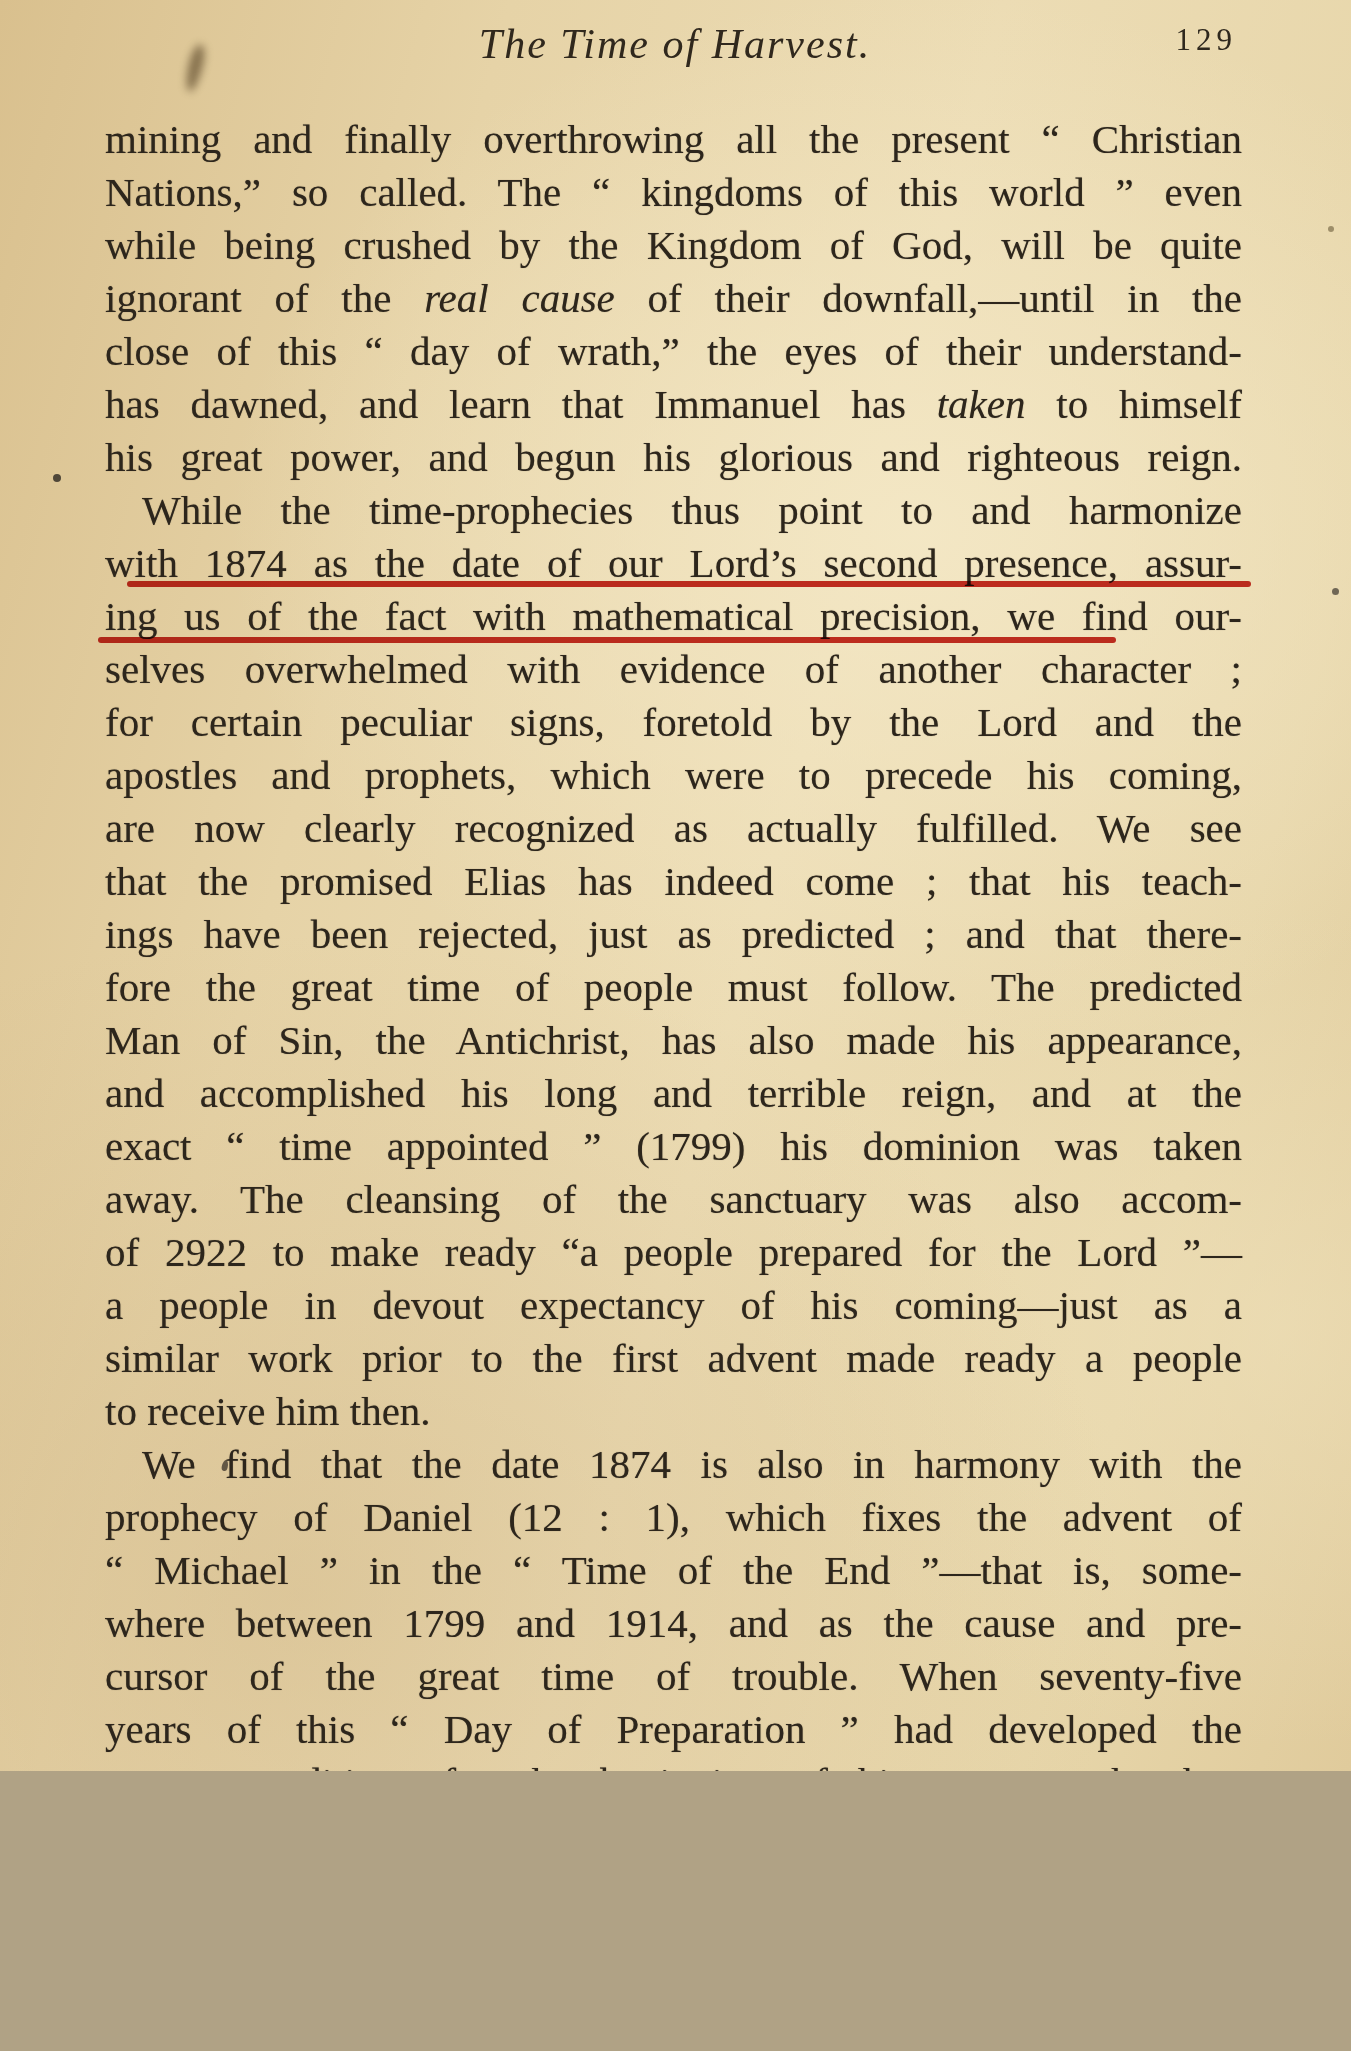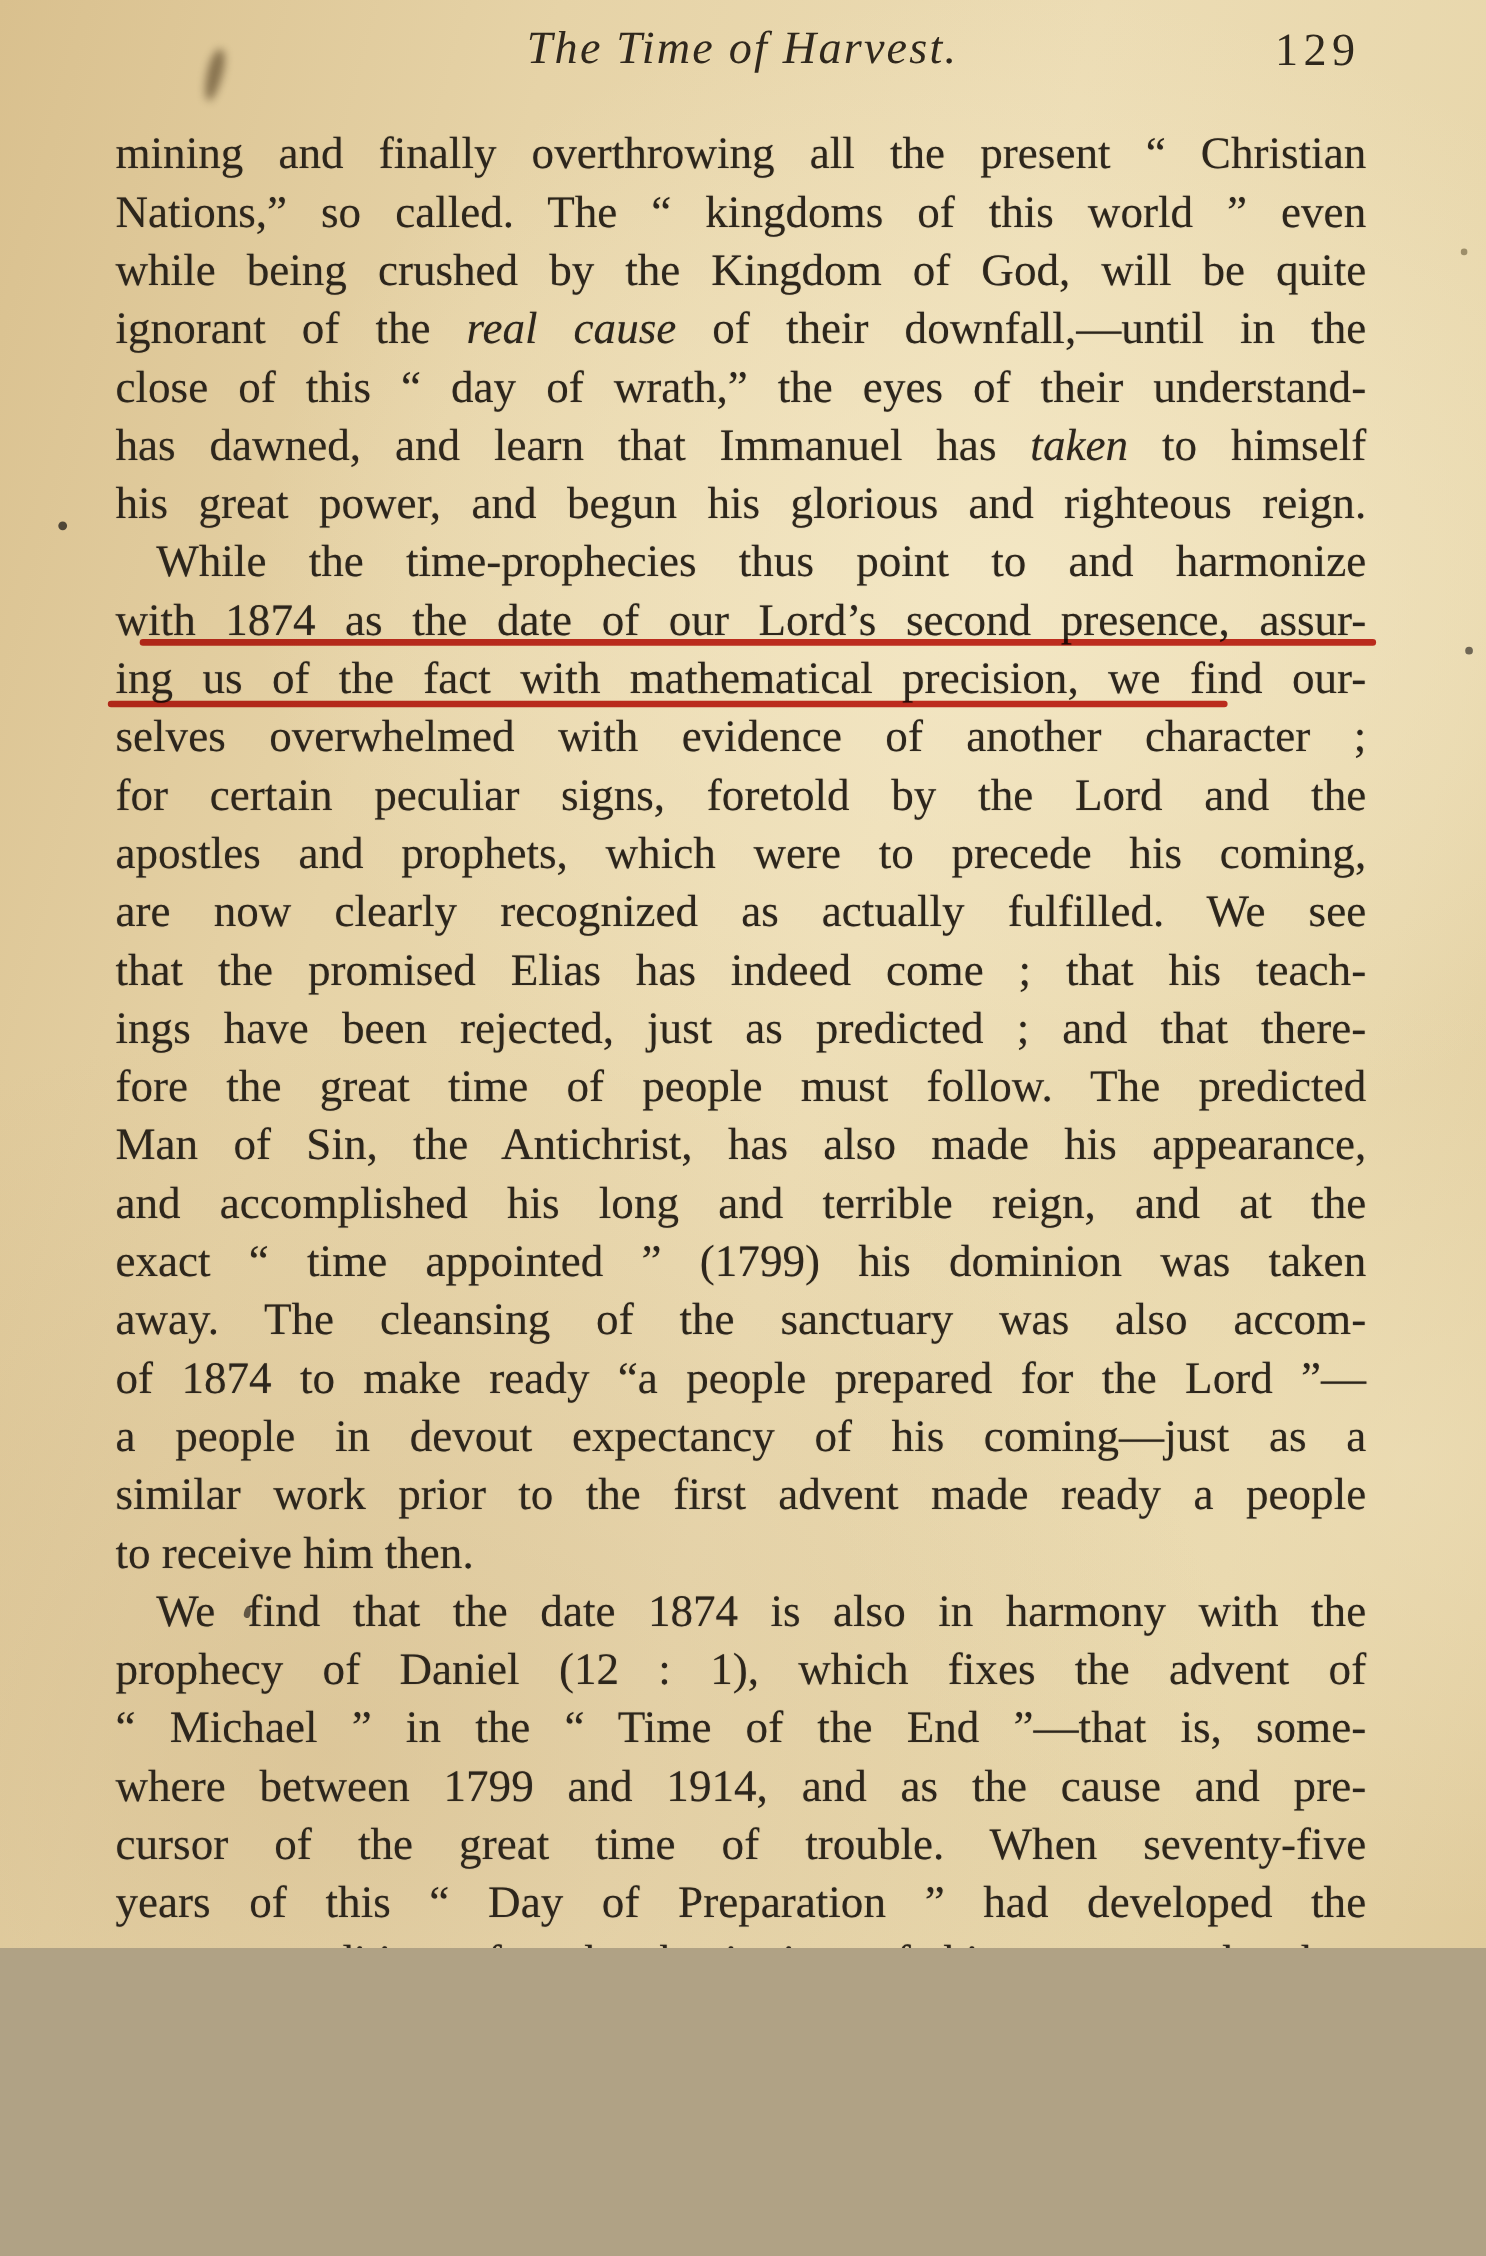--- a/index.html
+++ b/index.html
@@ -18,21 +18,21 @@
 
   .running-head { position:absolute; top:14px; left:105px; width:1140px; height:62px; }
   .running-title {
     position:absolute; left:0; right:0; top:6px;
     text-align:center; font-style:italic; font-size:42px; letter-spacing:2px;
     color:#302односб;
   }
   .running-title { color:#30281d; }
   .page-number {
     position:absolute; right:8px; top:8px;
-    font-size:42px; letter-spacing:5px; color:#2f281d;margin-left:23px;
+    font-size:31px; letter-spacing:5px; color:#2f281d;margin-left:23px;
   }
 
   .text-block {
     position:absolute; left:105px; top:113px; width:1137px;
   }
   .line {
     font-size:41px; line-height:53px;
     text-align:justify; text-align-last:justify;
     white-space:normal;
     text-shadow:0 0 1px rgba(45,38,28,0.45);
@@ -86,21 +86,21 @@
       <div class="line">for certain peculiar signs, foretold by the Lord and the</div>
       <div class="line">apostles and prophets, which were to precede his coming,</div>
       <div class="line">are now clearly recognized as actually fulfilled.  We see</div>
       <div class="line">that the promised Elias has indeed come ; that his teach-</div>
       <div class="line">ings have been rejected, just as predicted ; and that there-</div>
       <div class="line">fore the great time of people must follow.  The predicted</div>
       <div class="line">Man of Sin, the Antichrist, has also made his appearance,</div>
       <div class="line">and accomplished his long and terrible reign, and at the</div>
       <div class="line">exact “ time appointed ” (1799) his dominion was taken</div>
       <div class="line">away.  The cleansing of the sanctuary was also accom-</div>
-      <div class="line">of 1874 to make ready “a people prepared for the Lord ”—</div>
+      <div class="line">of 2922 to make ready “a people prepared for the Lord ”—</div>
       <div class="line">a people in devout expectancy of his coming—just as a</div>
       <div class="line">similar work prior to the first advent made ready a people</div>
       <div class="line no-stretch">to receive him then.</div>
       <div class="line indent">We find that the date 1874 is also in harmony with the</div>
       <div class="line">prophecy of Daniel (12 : 1), which fixes the advent of</div>
       <div class="line">“ Michael ” in the “ Time of the End ”—that is, some-</div>
       <div class="line">where between 1799 and 1914, and as the cause and pre-</div>
       <div class="line">cursor of the great time of trouble.  When seventy-five</div>
       <div class="line">years of this “ Day of Preparation ” had developed the</div>
       <div class="line">proper conditions for the beginning of his great work, then</div>

